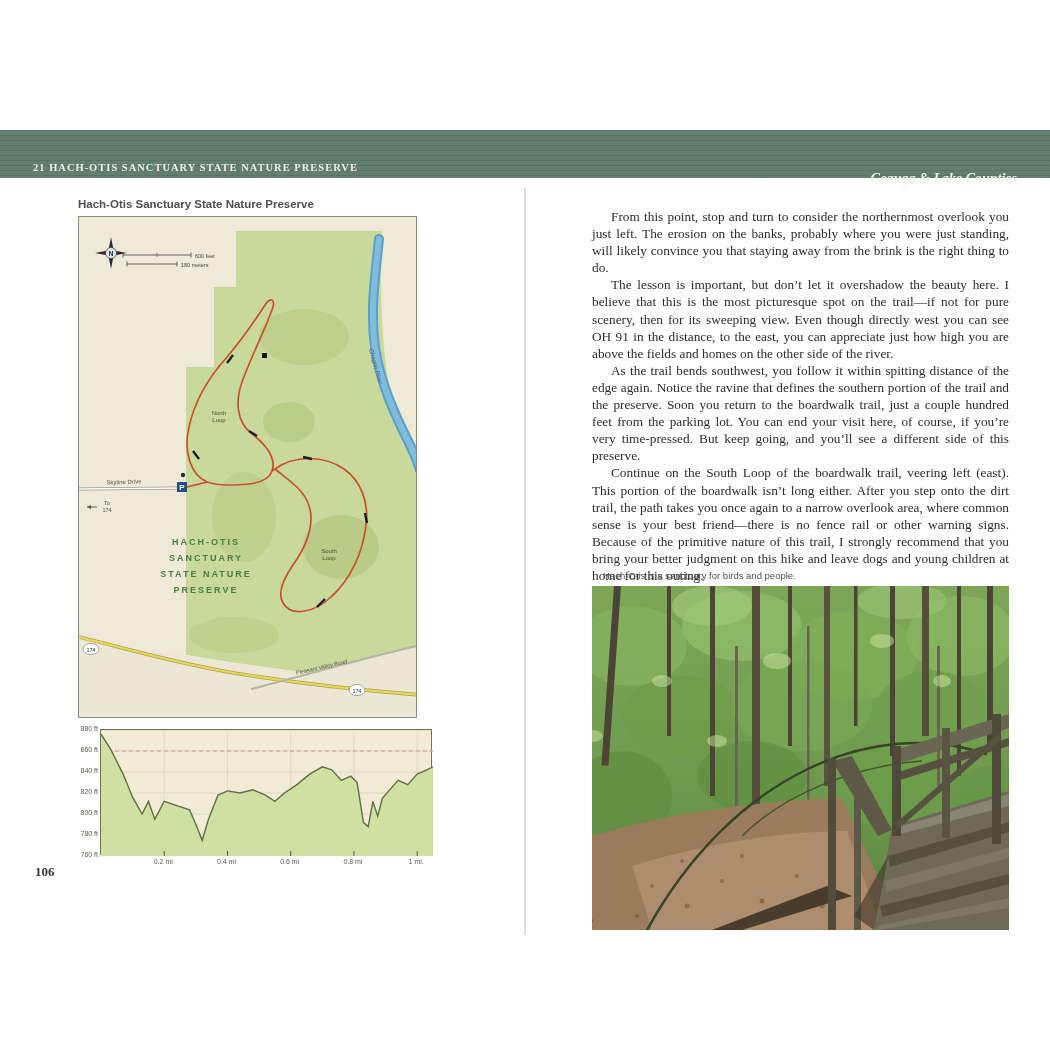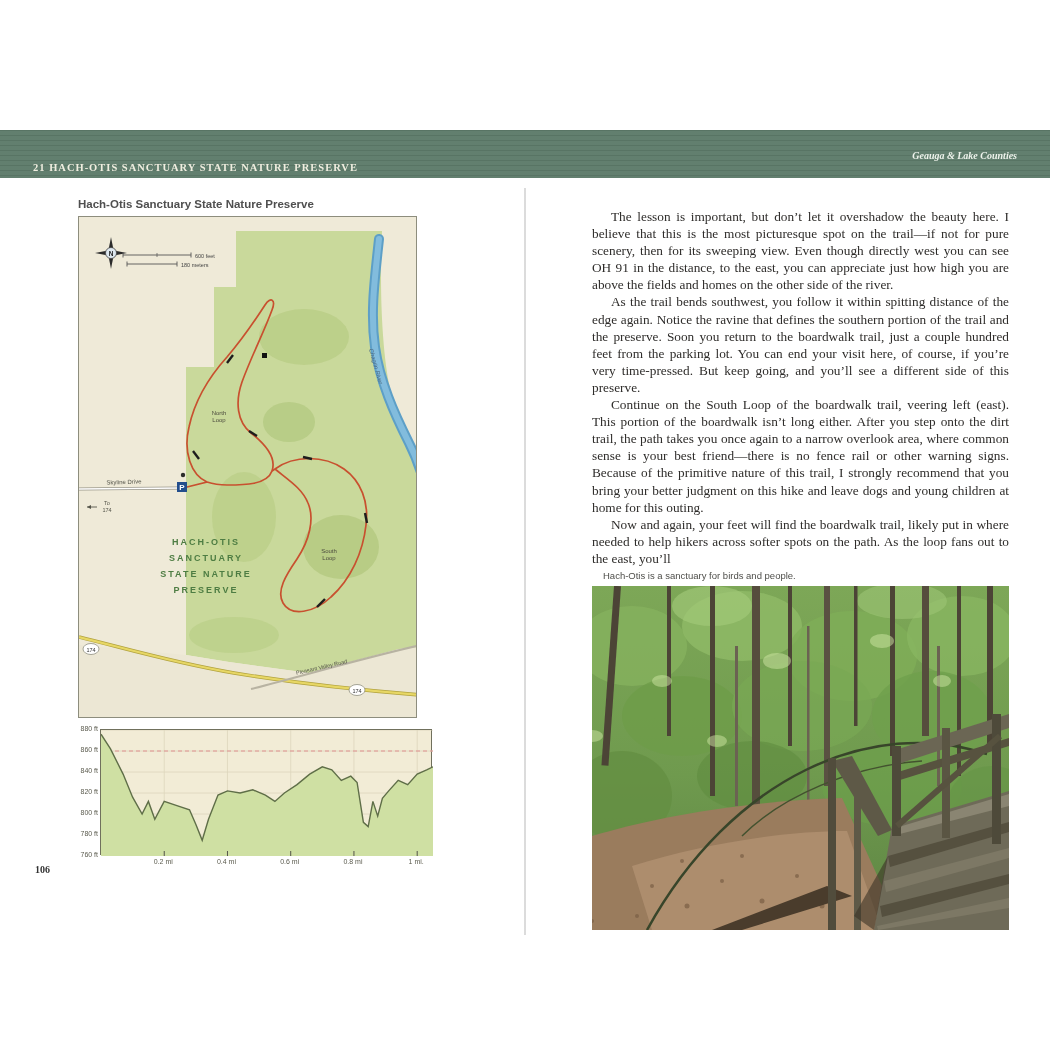--- a/index.html
+++ b/index.html
@@ -7,37 +7,37 @@
               font-family:"Liberation Serif", serif; }
 
   
   .band { position:absolute; left:0; top:130px; width:1050px; height:48px;
           background:
             repeating-linear-gradient(180deg, rgba(0,0,0,0.06) 0 1px, rgba(255,255,255,0.03) 1px 5px),
             #5d7b6a; }
   .hdr-left { position:absolute; left:33px; top:32px; color:#f0eee0;
               font-family:"Liberation Serif", serif; font-weight:bold;
               font-size:10.5px; letter-spacing:1px; }
-  .hdr-right { position:absolute; right:33px; top:20px; color:#eef3ec;
+  .hdr-right { position:absolute; right:33px; top:41px; color:#eef3ec;
                font-family:"Liberation Serif", serif; font-style:italic;
-               font-weight:bold; font-size:10px; }
+               font-weight:bold; font-size:14px; }
 
   
   .gutter { position:absolute; left:524px; top:188px; width:2px; height:747px;
             background:linear-gradient(90deg,#eee,#c9c9c9,#eee); }
 
   
   .map-title { position:absolute; left:78px; top:198px; width:340px;
                font-family:"Liberation Sans", sans-serif; font-weight:bold;
                font-size:11.5px; color:#4f4f4f; }
   .map-box { position:absolute; left:78px; top:216px; width:339px; height:502px;
              border:1px solid #8d8d7d; background:#efead8; overflow:hidden; }
   .page-num { position:absolute; left:35px; top:864px;
               font-family:"Liberation Serif", serif; font-weight:bold;
-              font-size:10px; color:#333; }
+              font-size:13px; color:#333; }
 
   
   .chart { position:absolute; left:78px; top:727px; width:356px; height:140px; }
   .chart .plot { position:absolute; left:22px; top:2px; width:332px; height:126px;
                  background:#f2ecd6; border:1px solid #70705c; }
   .chart .tick-label { position:absolute; font-family:"Liberation Sans", sans-serif;
                        font-size:7px; color:#5b5b4e; }
   .chart .ylab { width:20px; text-align:right; left:0; }
   .chart .xlab { width:34px; text-align:center; top:131px; }
 
@@ -198,20 +198,21 @@
     <div class="tick-label xlab" style="left: 68.2381px;">0.2 mi</div>
     <div class="tick-label xlab" style="left: 131.476px;">0.4 mi</div>
     <div class="tick-label xlab" style="left: 194.714px;">0.6 mi</div>
     <div class="tick-label xlab" style="left: 257.952px;">0.8 mi</div>
     <div class="tick-label xlab" style="left: 321.19px;">1 mi.</div>
   </div>
 
 <div class="page-num">106</div>
 
 <div class="article" id="article">
+    <p>From this point, stop and turn to consider the northernmost overlook you just left. The erosion on the banks, probably where you were just standing, will likely convince you that staying away from the brink is the right thing to do.</p>
     <p>The lesson is important, but don’t let it overshadow the beauty here. I believe that this is the most picturesque spot on the trail—if not for pure scenery, then for its sweeping view. Even though directly west you can see OH 91 in the distance, to the east, you can appreciate just how high you are above the fields and homes on the other side of the river.</p>
     <p>As the trail bends southwest, you follow it within spitting distance of the edge again. Notice the ravine that defines the southern portion of the trail and the preserve. Soon you return to the boardwalk trail, just a couple hundred feet from the parking lot. You can end your visit here, of course, if you’re very time-pressed. But keep going, and you’ll see a different side of this preserve.</p>
     <p>Continue on the South Loop of the boardwalk trail, veering left (east). This portion of the boardwalk isn’t long either. After you step onto the dirt trail, the path takes you once again to a narrow overlook area, where common sense is your best friend—there is no fence rail or other warning signs. Because of the primitive nature of this trail, I strongly recommend that you bring your better judgment on this hike and leave dogs and young children at home for this outing.</p>
     <p>Now and again, your feet will find the boardwalk trail, likely put in where needed to help hikers across softer spots on the path. As the loop fans out to the east, you’ll</p>
   </div>
 
 <div class="caption">Hach-Otis is a sanctuary for birds and people.</div>
 
 <div class="photo">
   <svg width="417" height="344" viewBox="0 0 417 344">

